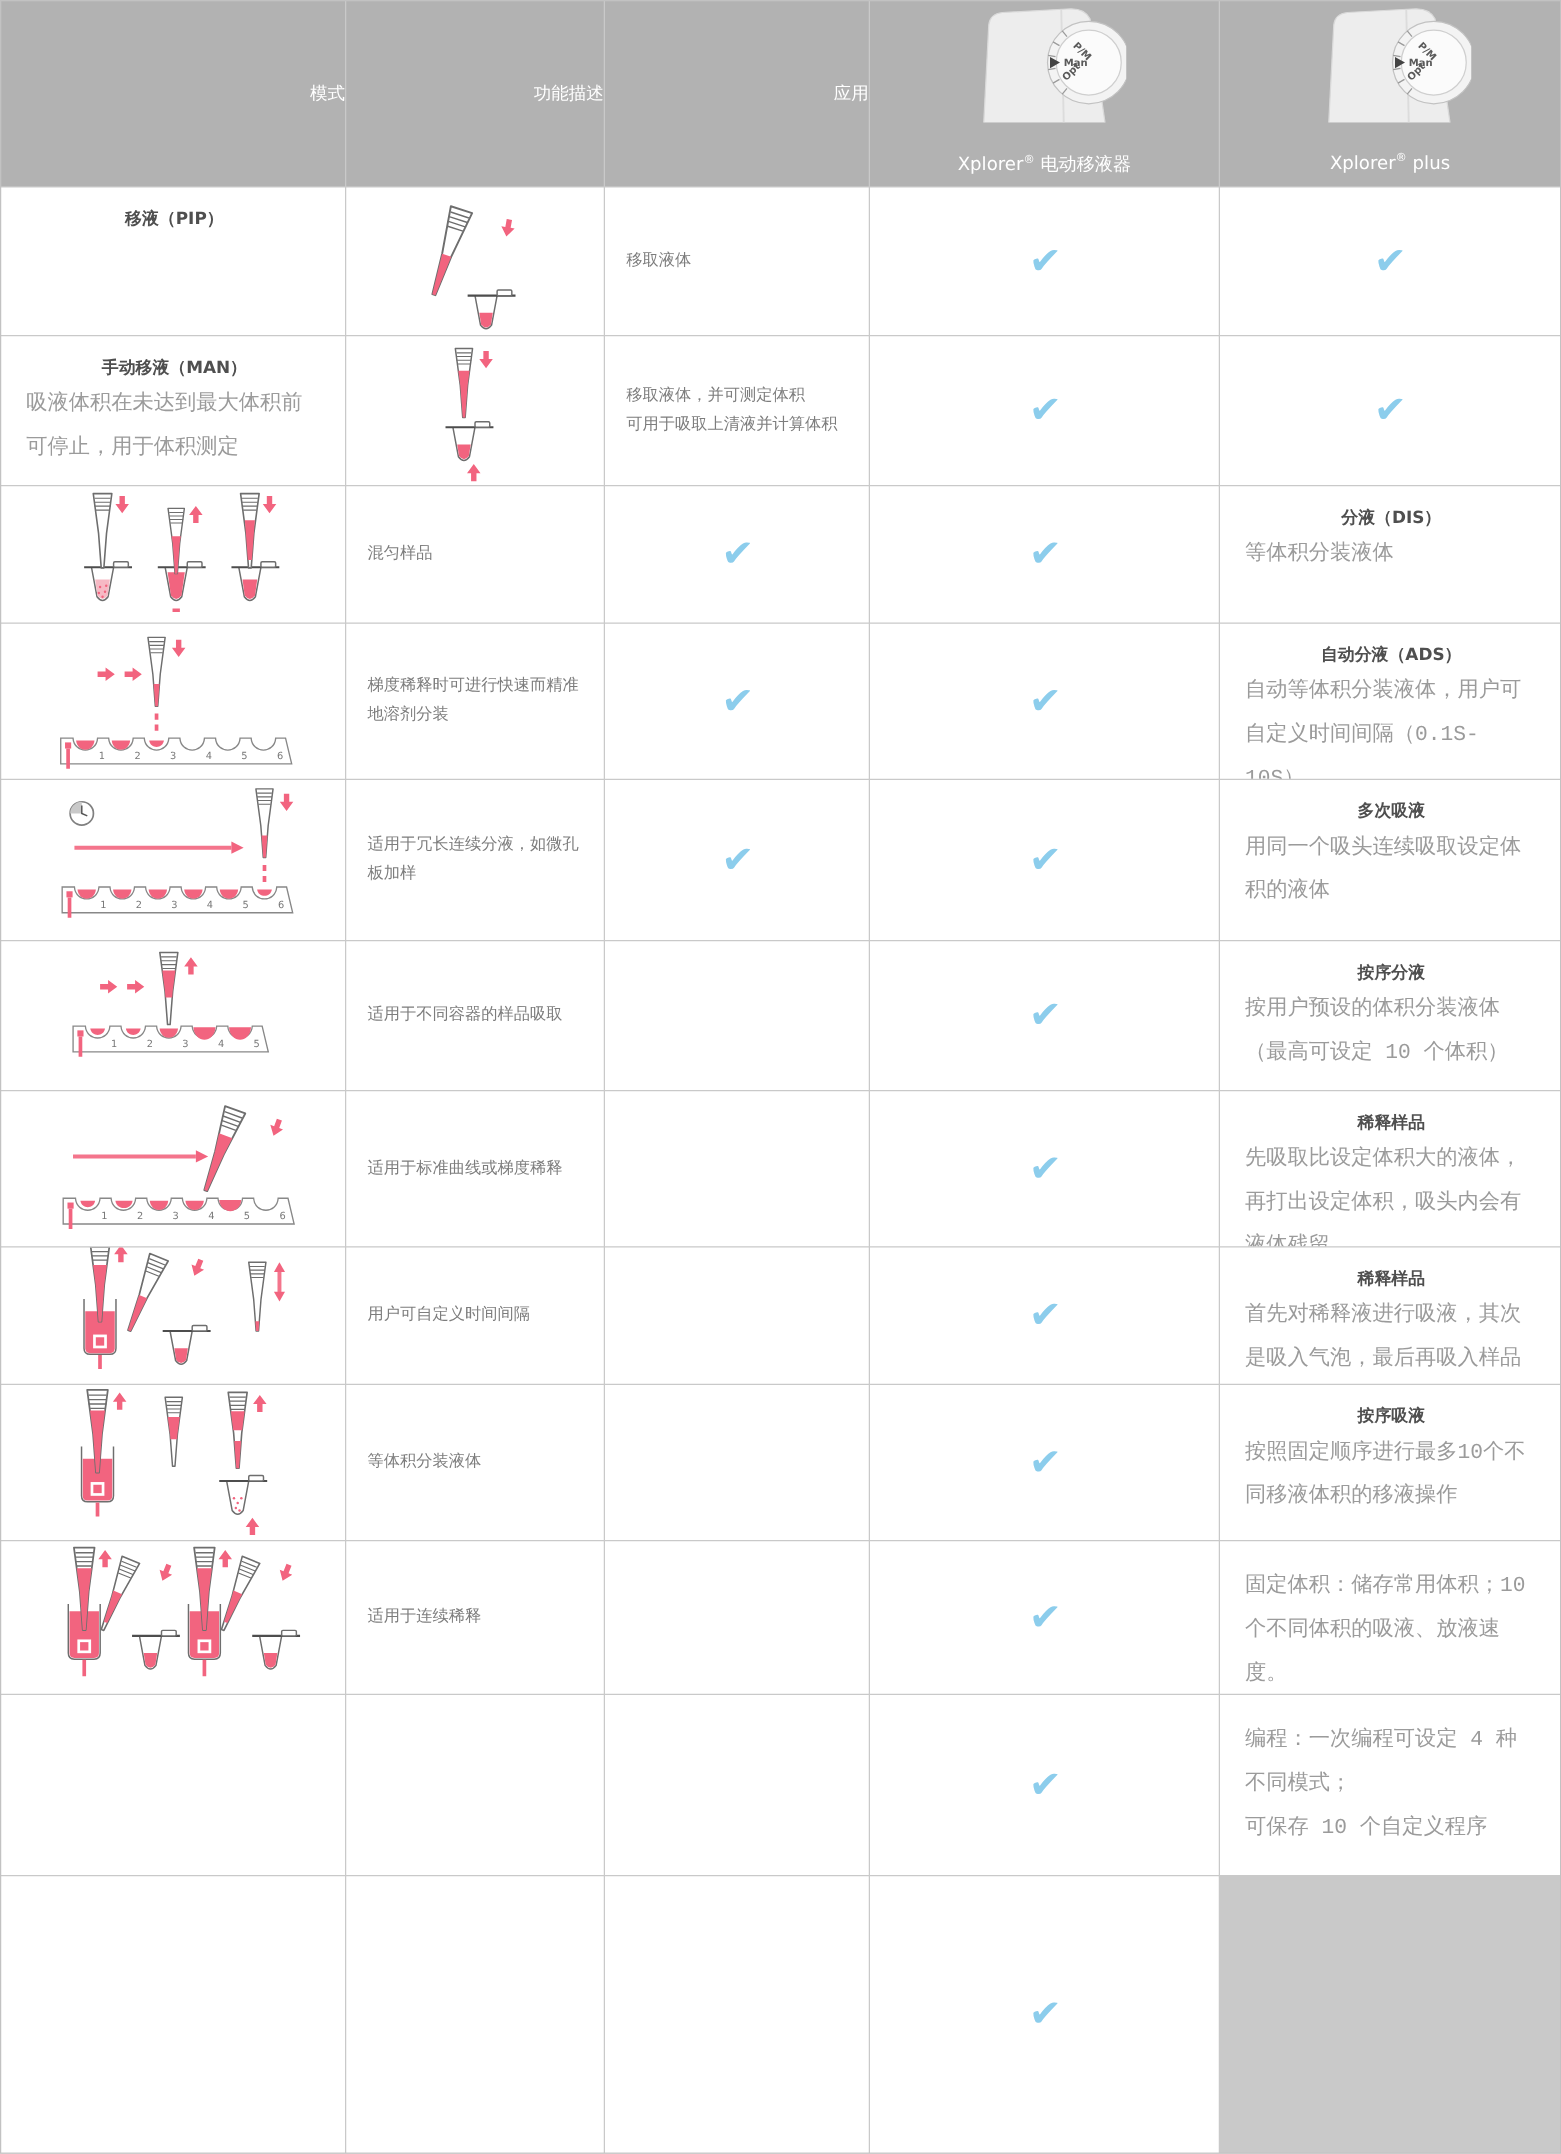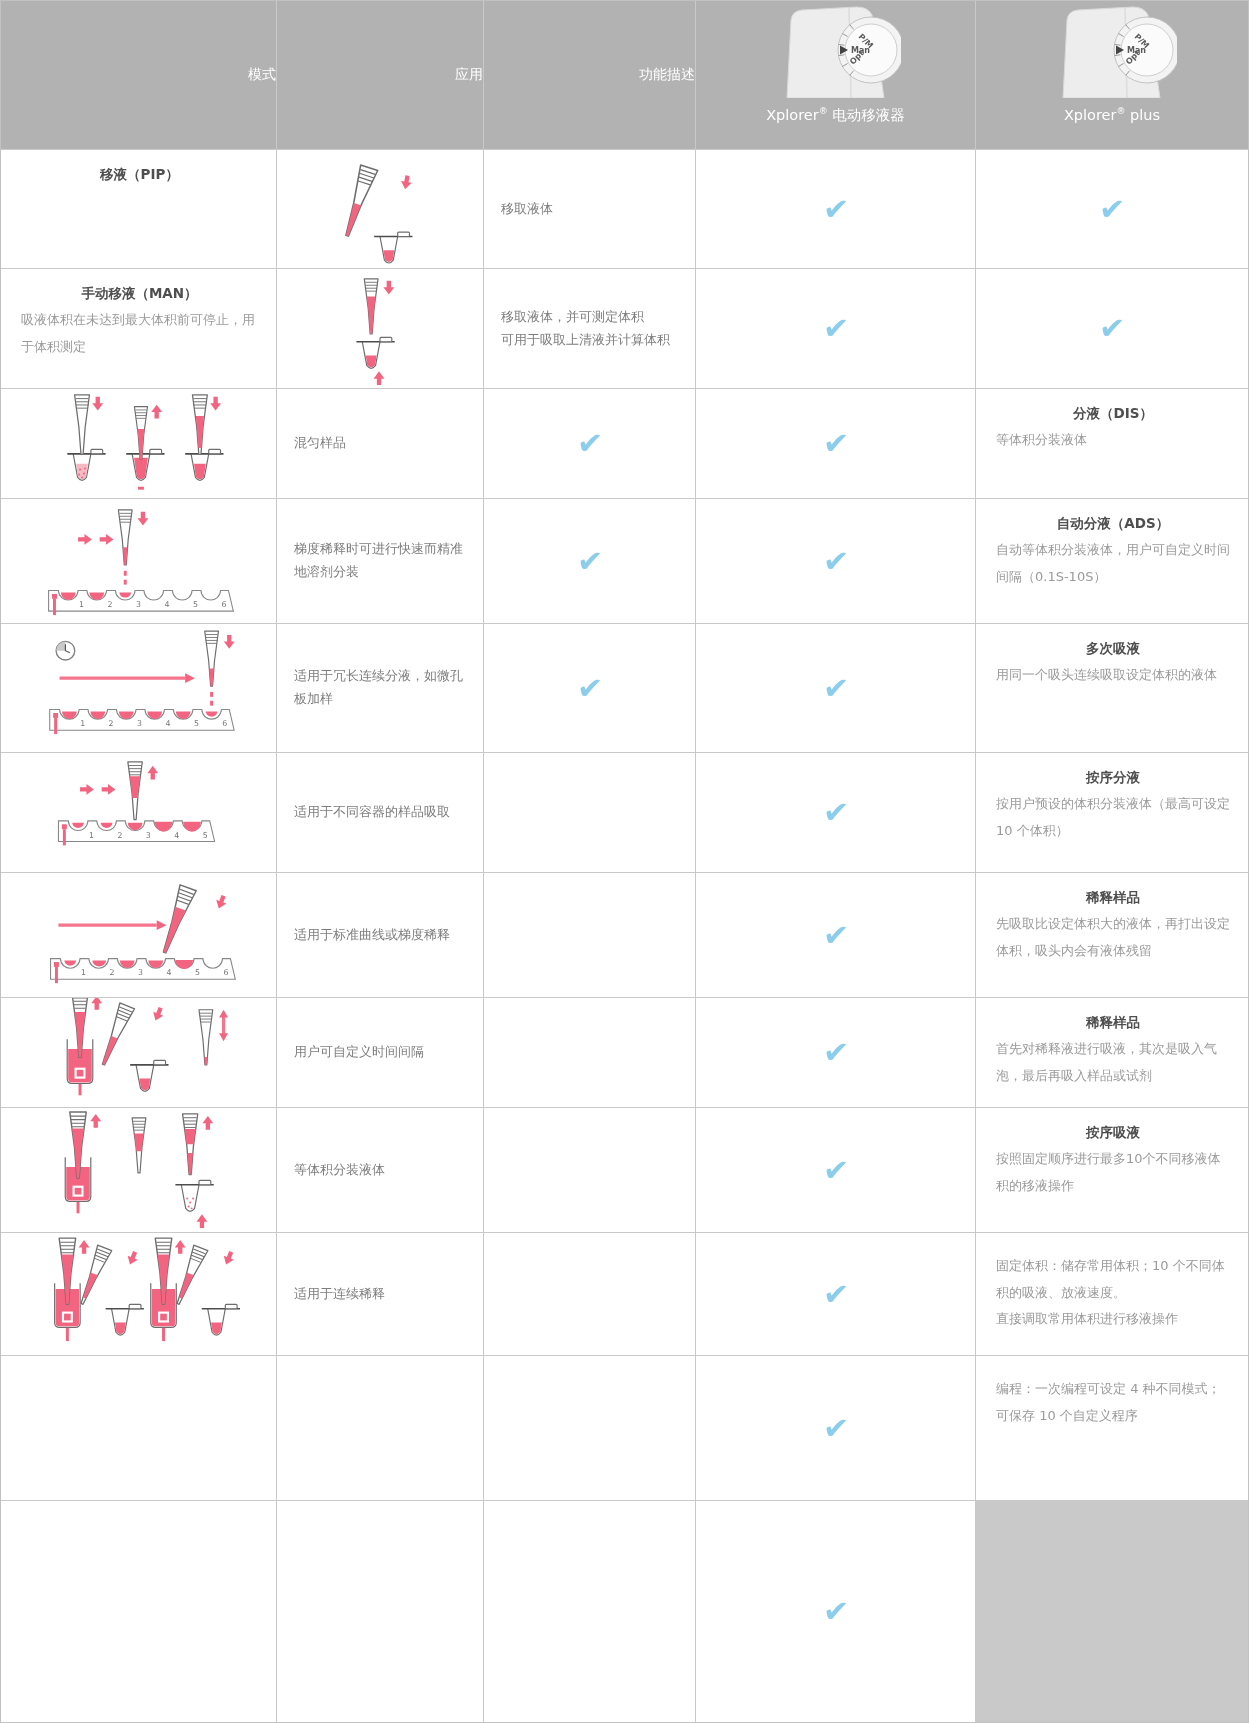--- a/index.html
+++ b/index.html
@@ -3,25 +3,25 @@
 <meta charset="utf-8">
 <style>
   html,body{margin:0;padding:0;background:#fafafa;font-family:"DejaVu Sans","Liberation Sans",sans-serif;}
   .grid{display:grid;width:1249px;box-sizing:border-box;
     grid-template-columns:275px 206px 211px 279px 272px;
     grid-template-rows:148px 118px 119px 109px 124px 128px 119px 124px 109px 124px 122px 144px 221px;
     gap:1px;background:#c9c9c9;border:1px solid #c2c2c2;}
   .cell{background:#fff;overflow:hidden;box-sizing:border-box;}
   .hcell{background:#b2b2b2;color:#fff;display:flex;align-items:center;justify-content:flex-end;font-size:14px;}
   .hprod{flex-direction:column;justify-content:flex-start;padding-top:5px;}
-  .prodlabel{font-size:14.5px;margin-top:8px;}
+  .prodlabel{font-size:14.5px;margin-top:24px;}
   .prodlabel sup{font-size:9px;}
   .mode{padding:16px 18px 8px 20px;}
   .mtitle{font-size:13.5px;font-weight:bold;color:#4f4f4f;margin-bottom:4px;text-align:center;}
-  .mdesc{font-size:13px;color:#9b9b9b;line-height:2.05;white-space:pre-line;}
+  .mdesc{font-size:17px;color:#9b9b9b;line-height:2.05;white-space:pre-line;font-family:Liberation Mono, monospace;}
   .illus{display:flex;align-items:center;justify-content:center;}
   .app{display:flex;align-items:center;padding-left:17px;padding-right:8px;}
   .app .atext{font-size:13px;color:#7d7d7d;line-height:1.75;white-space:pre-line;}
   .chk{display:flex;align-items:center;justify-content:center;}
   .check{color:#8ccdec;font-size:31px;line-height:1;transform:rotate(3deg);}
   
   .tb{fill:#fff;stroke:#6e6e6e;stroke-width:1.2;stroke-linejoin:round;}
   .th{stroke:#6e6e6e;stroke-width:.9;fill:none;}
   .ln{stroke:#4d4d4d;stroke-width:1.7;}
   .pk{fill:#f2647f;stroke:none;}
@@ -87,24 +87,24 @@
     </g>
   </defs>
 </svg>
 
 <div class="grid">
 
   <div class="cell hcell">
       <span>模式</span>
     </div>
   <div class="cell hcell">
+      <span>功能描述</span>
+    </div>
+  <div class="cell hcell">
       <span>应用</span>
-    </div>
-  <div class="cell hcell">
-      <span>功能描述</span>
     </div>
   <div class="cell hcell hprod">
     <svg width="130" height="92" viewBox="0 0 130 92">
       <use href="#dialphoto"></use>
       <text class="dtxt" transform="translate(87,31) rotate(45)">P/M</text>
       <text class="dtxt" x="80" y="47">Man</text>
       <text class="dtxt" transform="translate(82,59) rotate(-45)">Opt</text>
     </svg>
     <div class="prodlabel"><span>Xplorer</span><sup>®</sup><span> 电动移液器</span></div>
   </div>

